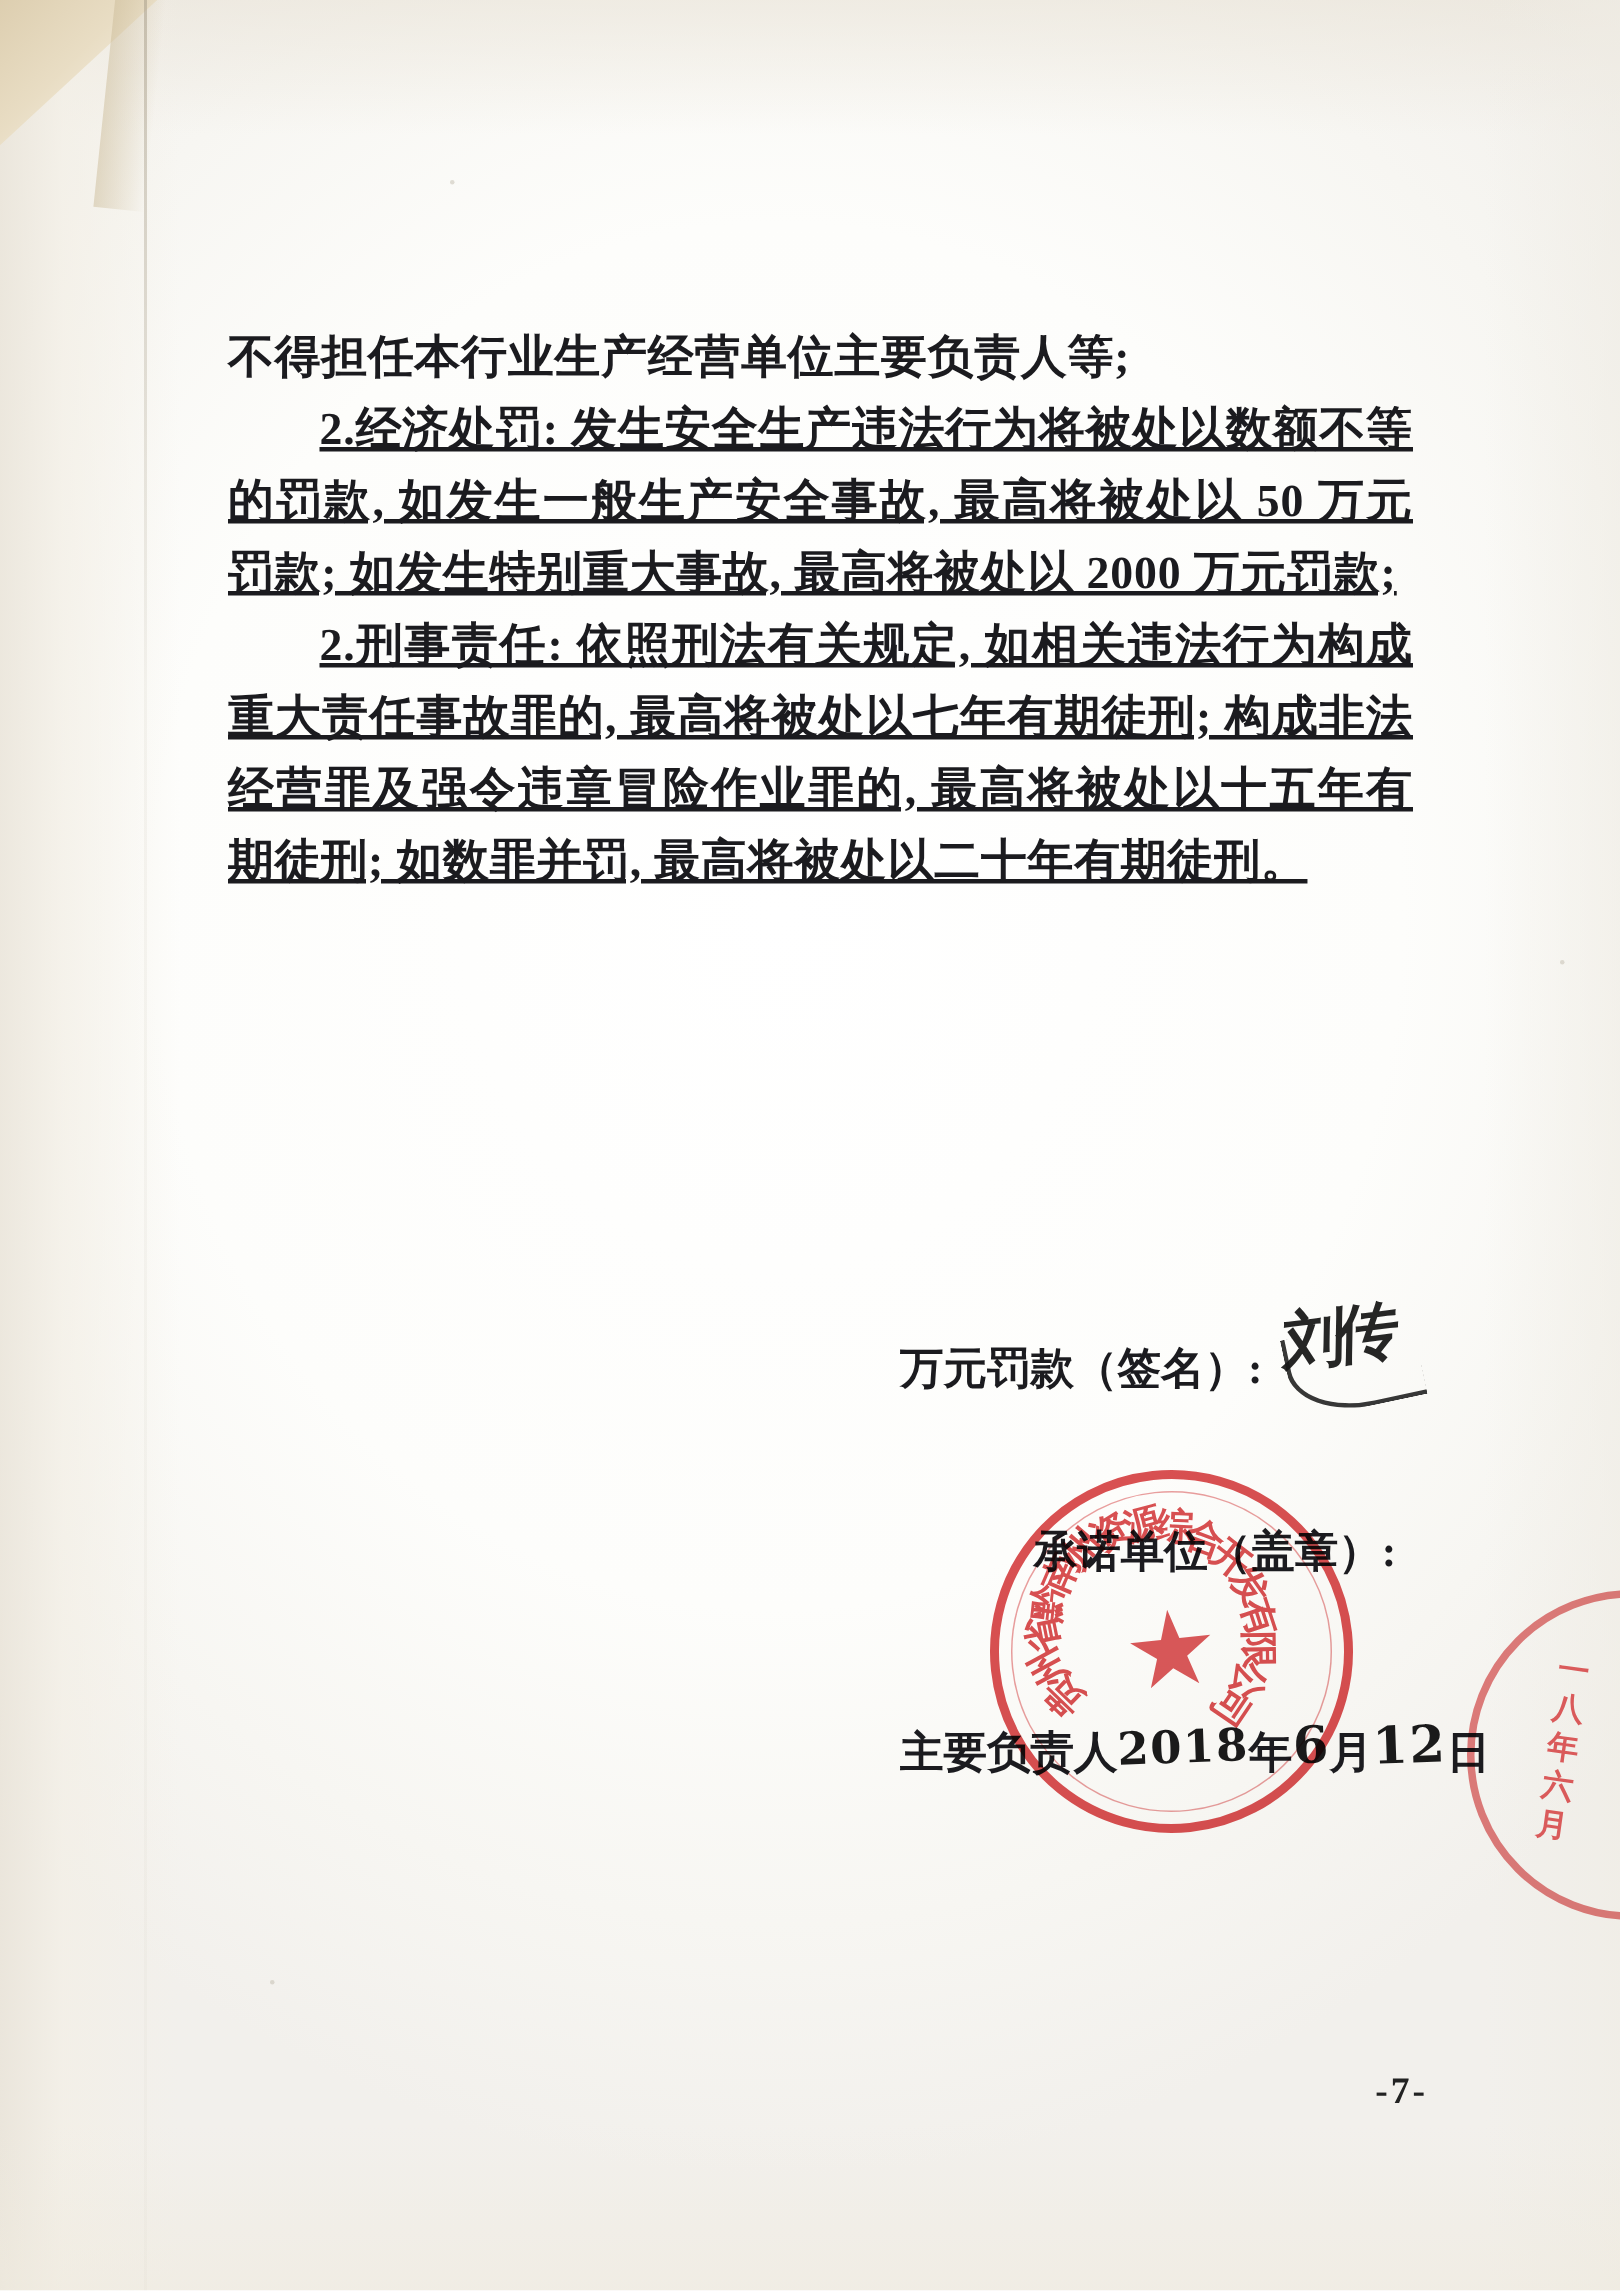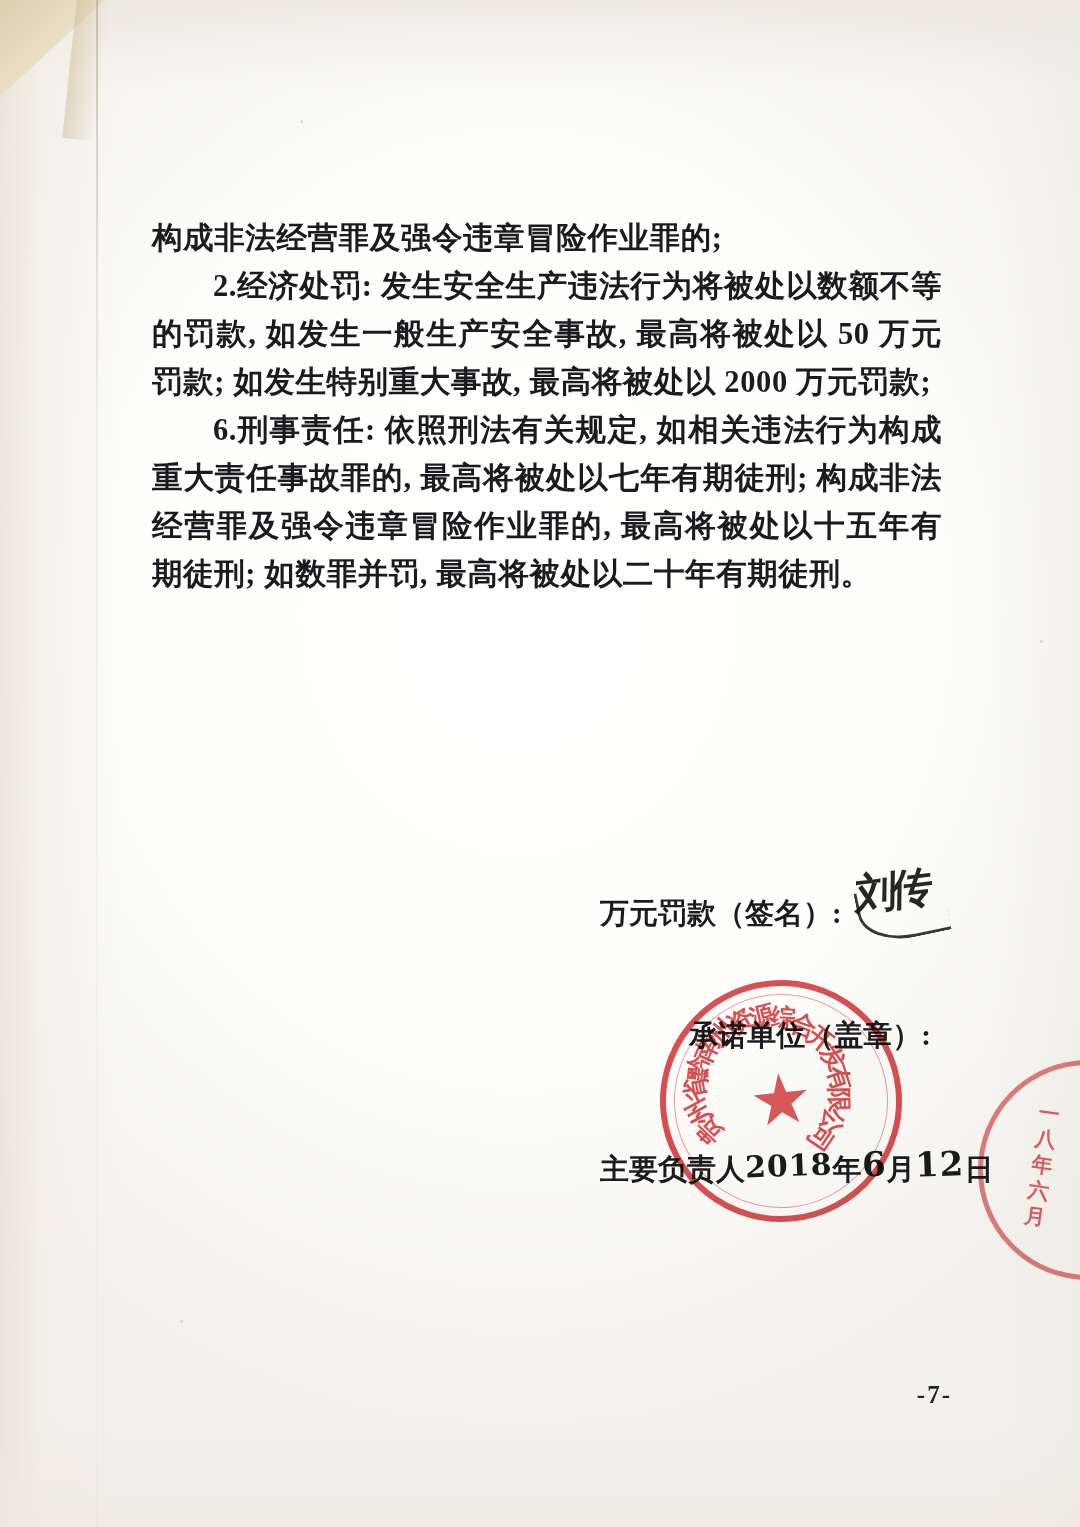--- a/index.html
+++ b/index.html
@@ -98,21 +98,21 @@
     letter-spacing: .6px;
     font-family: "Liberation Serif", "DejaVu Serif", serif;
     font-weight: 600;
   }
   .para {
     margin: 0 0 0 0;
     text-align: justify;
     text-justify: inter-ideograph;
   }
   .para.indent { text-indent: 2em; }
-  .para + .para { margin-top: 0; }
+  .para + .para { margin-top: 0; text-decoration: underline; }
 
   
   .sig-block {
     position: absolute;
     left: 600px;
     top: 890px;
     width: 420px;
     font-size: 29px;
     line-height: 46px;
     color: #1b1b1f;
@@ -263,23 +263,23 @@
   <div class="corner-fold"></div>
   <div class="corner-edge"></div>
   <div class="edge-line"></div>
 
   <div class="speck" style="left:300px;top:120px;width:3px;height:3px;"></div>
   <div class="speck" style="left:860px;top:430px;width:4px;height:4px;"></div>
   <div class="speck" style="left:1040px;top:640px;width:3px;height:3px;"></div>
   <div class="speck" style="left:180px;top:1320px;width:3px;height:3px;"></div>
 
   <div class="doc-body">
-    <p class="para">构成非法经营罪及强令违章冒险作业罪的;</p>
+    <p class="para">不得担任本行业生产经营单位主要负责人等;</p>
     <p class="para indent">2.经济处罚: 发生安全生产违法行为将被处以数额不等的罚款, 如发生一般生产安全事故, 最高将被处以 50 万元罚款; 如发生特别重大事故, 最高将被处以 2000 万元罚款;</p>
-    <p class="para indent">6.刑事责任: 依照刑法有关规定, 如相关违法行为构成重大责任事故罪的, 最高将被处以七年有期徒刑; 构成非法经营罪及强令违章冒险作业罪的, 最高将被处以十五年有期徒刑; 如数罪并罚, 最高将被处以二十年有期徒刑。</p>
+    <p class="para indent">2.刑事责任: 依照刑法有关规定, 如相关违法行为构成重大责任事故罪的, 最高将被处以七年有期徒刑; 构成非法经营罪及强令违章冒险作业罪的, 最高将被处以十五年有期徒刑; 如数罪并罚, 最高将被处以二十年有期徒刑。</p>
   </div>
 
   <div class="sig-block">
 
     <div class="sig-row">
       <span class="sig-label">万元罚款（签名）:</span>
       <span class="handwriting">刘传</span>
       <span class="hw-ink"></span>
     </div>
 

